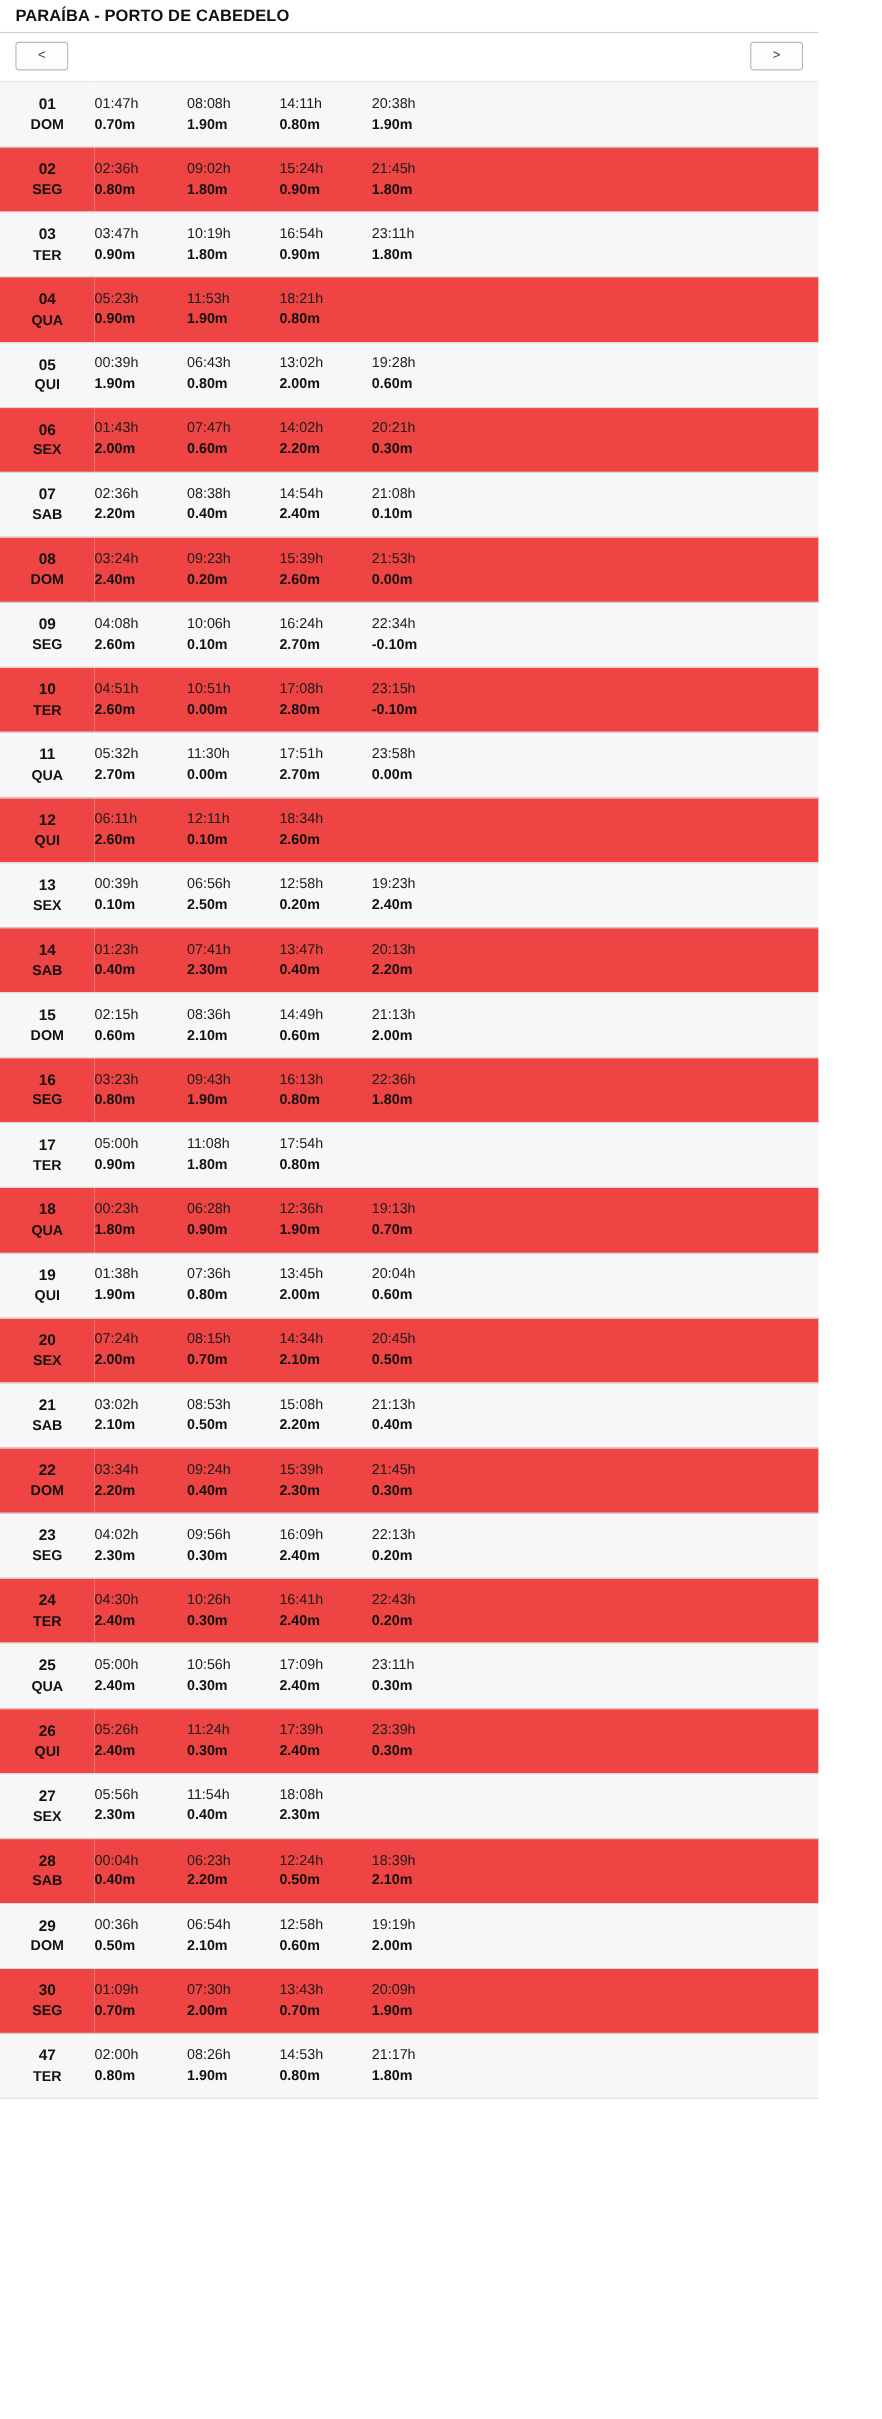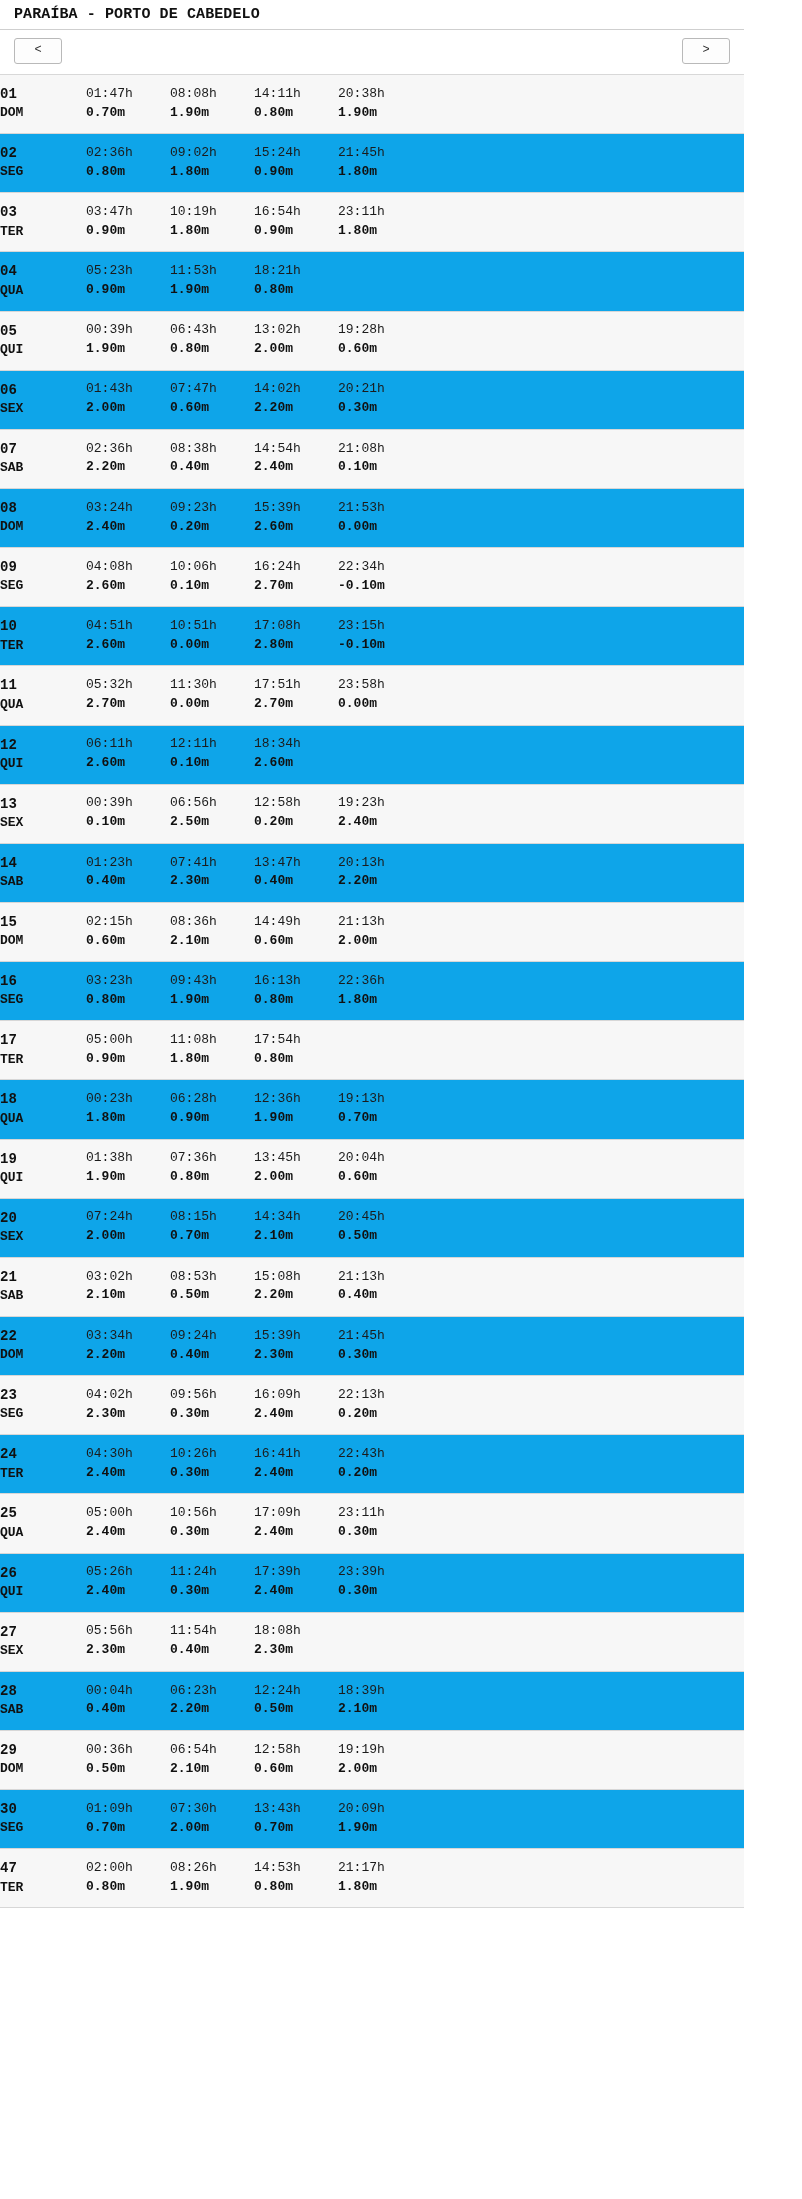--- a/index.html
+++ b/index.html
@@ -8,21 +8,20 @@
     background: #ffffff;
   }
   body {
     font-family: "Liberation Sans", sans-serif;
     width: 802px;
   }
   .page {
     width: 744px;
     box-sizing: border-box;
     background: #ffffff;
-    font-family: Liberation Mono, monospace;
   }
   .title-bar {
     padding: 6px 10px 6px 14px;
     font-size: 15px;
     font-weight: bold;
     color: #111111;
     letter-spacing: 0.1px;
     border-bottom: 1px solid #cfcfcf;
     background: #ffffff;
   }
@@ -60,25 +59,25 @@
     width: 100%;
     border-collapse: collapse;
   }
   .tide-row {
     border-bottom: 1px solid #d7d7d7;
   }
   .tide-row.odd {
     background: #f7f7f7;
   }
   .tide-row.even {
-    background: #0ea5e9;
+    background: #ef4444;
   }
   .cell-day {
     width: 86px;
-    text-align: left;
+    text-align: center;
     vertical-align: middle;
     padding: 9px 0 10px 0;
     line-height: 1.45;
     margin-left: 36px;
   }
   .day-num {
     font-size: 14px;
     font-weight: bold;
     color: #111111;
     display: block;

